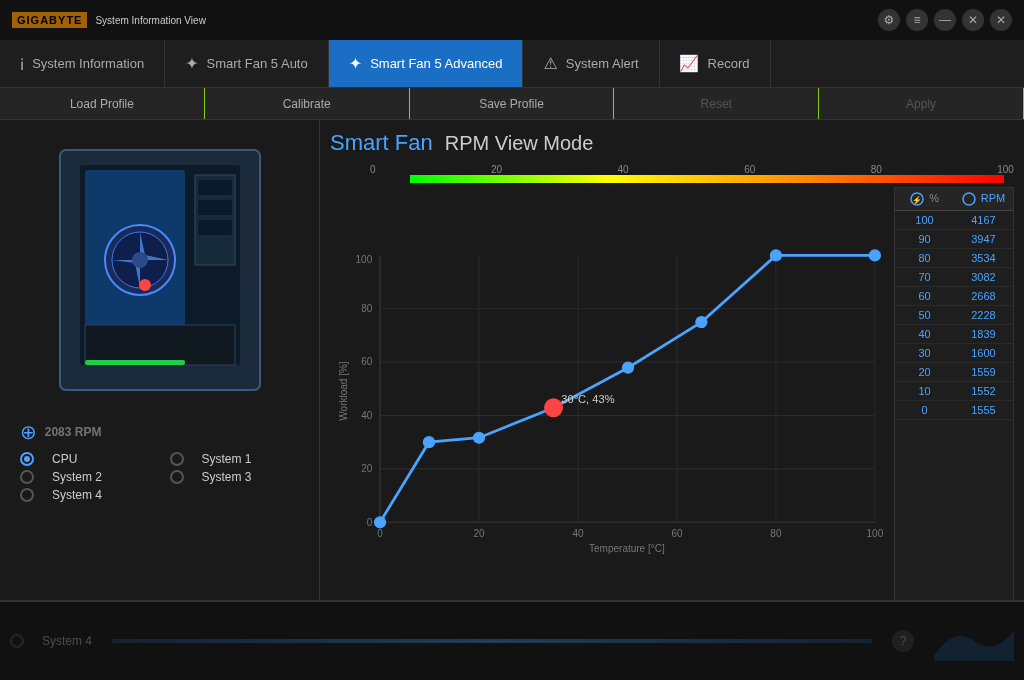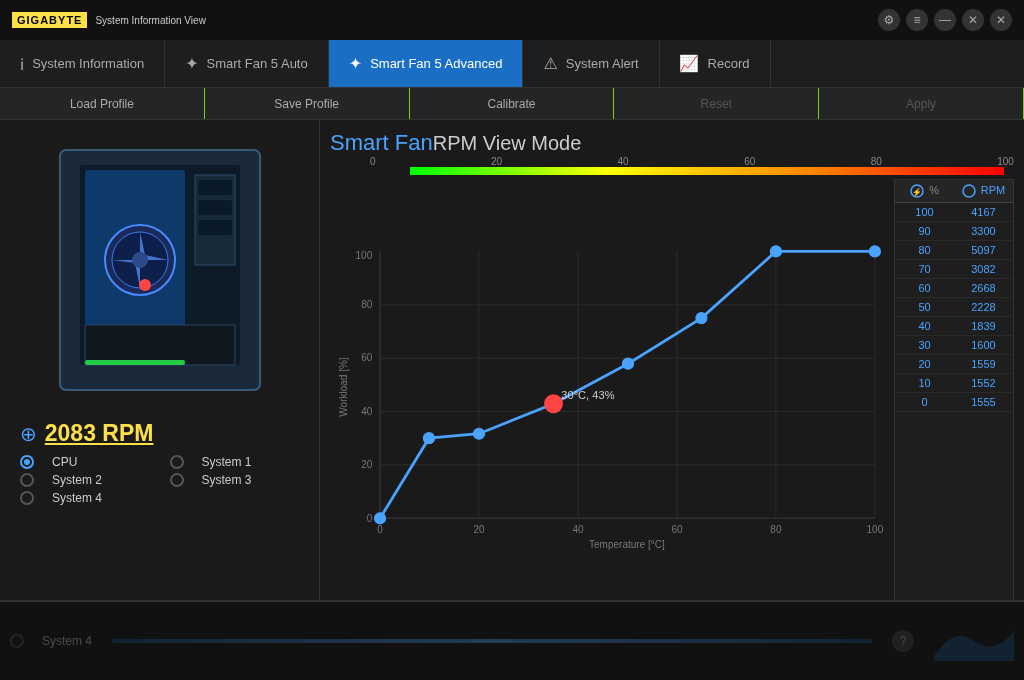--- a/index.html
+++ b/index.html
@@ -21,21 +21,21 @@
       align-items: center;
       padding: 0 12px;
       justify-content: space-between;
     }
     #title-bar .logo-title {
       display: flex;
       align-items: center;
       gap: 8px;
     }
     #title-bar .logo {
-      background: #fde047;
+      background: #a16207;
       color: #000;
       font-weight: bold;
       font-size: 11px;
       padding: 2px 5px;
       letter-spacing: 1px;
     }
     #title-bar .app-title {
       color: #ccc;
       font-size: 10px;
     }
@@ -139,24 +139,23 @@
       display: flex;
       align-items: center;
       gap: 8px;
       margin-bottom: 8px;
     }
     .fan-icon {
       color: #4aa3ff;
       font-size: 20px;
     }
     .fan-speed-text {
-      color: #fde047;
-      font-size: 23px;
+      color: #737373;
+      font-size: 12px;
       font-weight: bold;
-      text-decoration: underline;
     }
     .fan-selector {
       display: grid;
       grid-template-columns: 1fr 1fr;
       gap: 4px 20px;
     }
     .fan-option {
       display: flex;
       align-items: center;
       gap: 18px;
@@ -187,20 +186,22 @@
     #right-panel {
       flex: 1;
       display: flex;
       flex-direction: column;
       padding: 10px;
     }
 
     #chart-header {
       display: flex;
       align-items: baseline;
+      gap: 12px;
+      margin-bottom: 8px;
       text-align: right;
     }
     #chart-header .chart-title {
       color: #4aa3ff;
       font-size: 22px;
     }
     #chart-header .chart-mode {
       color: #ccc;
       font-size: 20px;
     }
@@ -389,24 +390,24 @@
     <span class="tab-icon">📈</span>
     <span>Record</span>
   </div>
 </div>
 
 <div id="toolbar">
   <div class="toolbar-btn">
     <span>Load Profile</span>
   </div>
   <div class="toolbar-btn">
+    <span>Calibrate</span>
+  </div>
+  <div class="toolbar-btn">
     <span>Save Profile</span>
-  </div>
-  <div class="toolbar-btn">
-    <span>Calibrate</span>
   </div>
   <div class="toolbar-btn disabled">
     <span>Reset</span>
   </div>
   <div class="toolbar-btn disabled">
     <span>Apply</span>
   </div>
 </div>
 
 <div id="main">
@@ -567,25 +568,25 @@
           </div>
         </div>
         <div id="rpm-rows">
 
         <div class="tr">
               <div class="td">100</div>
               <div class="td">4167</div>
             </div>
             <div class="tr">
               <div class="td">90</div>
-              <div class="td">3300</div>
+              <div class="td">3947</div>
             </div>
             <div class="tr">
               <div class="td">80</div>
-              <div class="td">5097</div>
+              <div class="td">3534</div>
             </div>
             <div class="tr">
               <div class="td">70</div>
               <div class="td">3082</div>
             </div>
             <div class="tr">
               <div class="td">60</div>
               <div class="td">2668</div>
             </div>
             <div class="tr">

